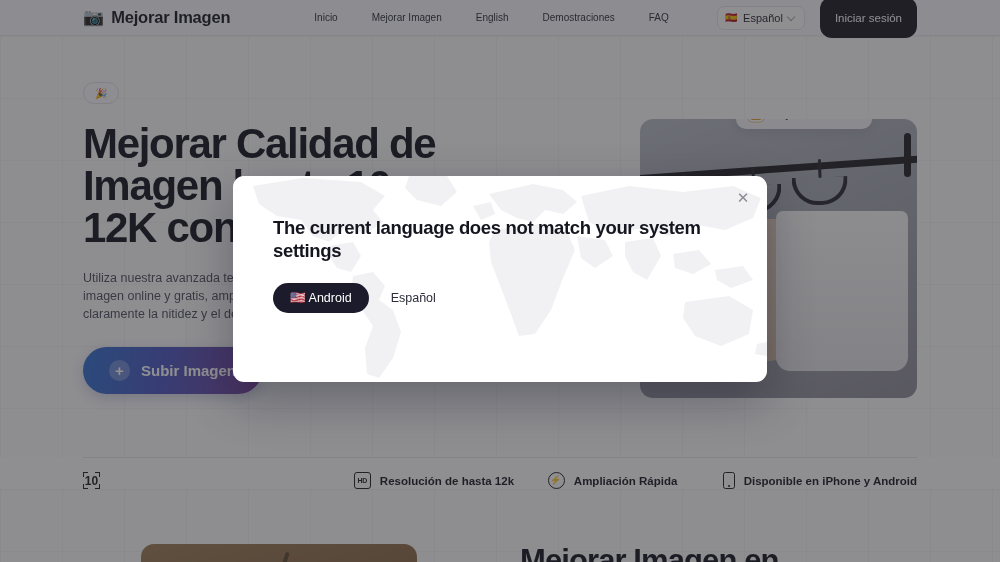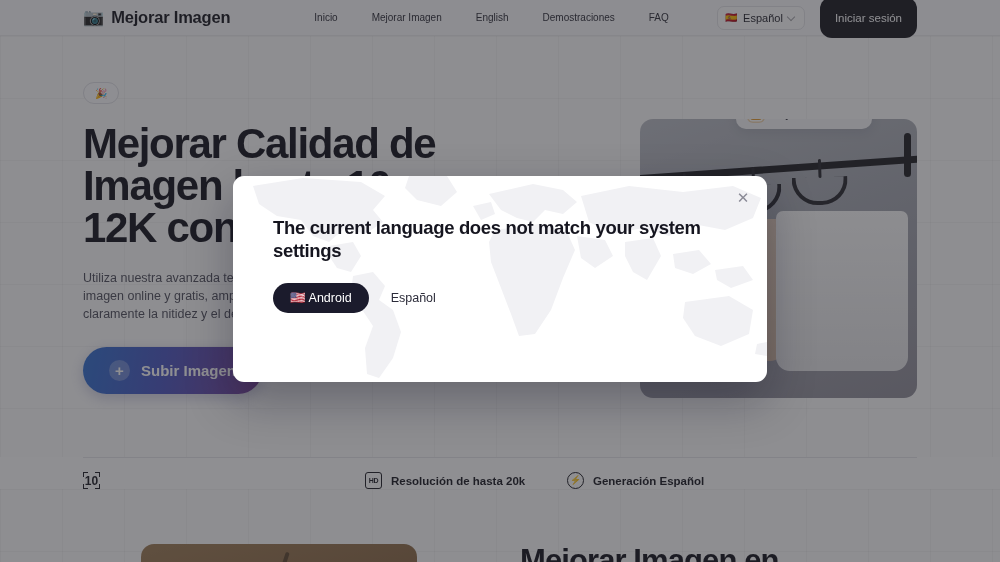--- a/index.html
+++ b/index.html
@@ -307,28 +307,32 @@
           <span class="corner c1"></span>
             <span class="corner c2"></span>
           <span class="corner c3"></span>
             <span class="corner c4"></span>
           <span class="num">10</span>
         </span>
       </div>
 
       <div class="feature" style="width:202px;">
         <span class="ficon icon-hd">HD</span>
-        <span class="feature-label">Resolución de hasta 20k</span>
+        <span class="feature-label">Resolución de hasta 12k</span>
       </div>
 
       <div class="feature" style="width:182px;">
         <span class="ficon icon-bolt">⚡</span>
-        <span class="feature-label">Generación Español</span>
-      </div>
-
+        <span class="feature-label">Ampliación Rápida</span>
+      </div>
+
+      <div class="feature">
+        <span class="icon-phone"></span>
+        <span class="feature-label">Disponible en iPhone y Android</span>
+      </div>
 
     </div>
 
     <div class="lower">
       <div class="grid-bg"></div>
       <div class="lower-inner">
         <div class="lower-photo">
           <div class="branch" style="left:130px; top:6px; width:4px; height:96px; transform:rotate(18deg);"></div>
 
         </div>

